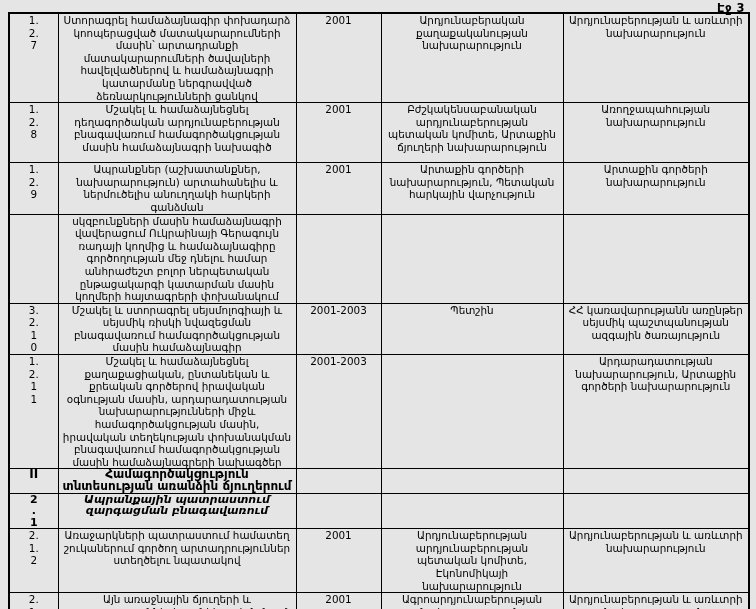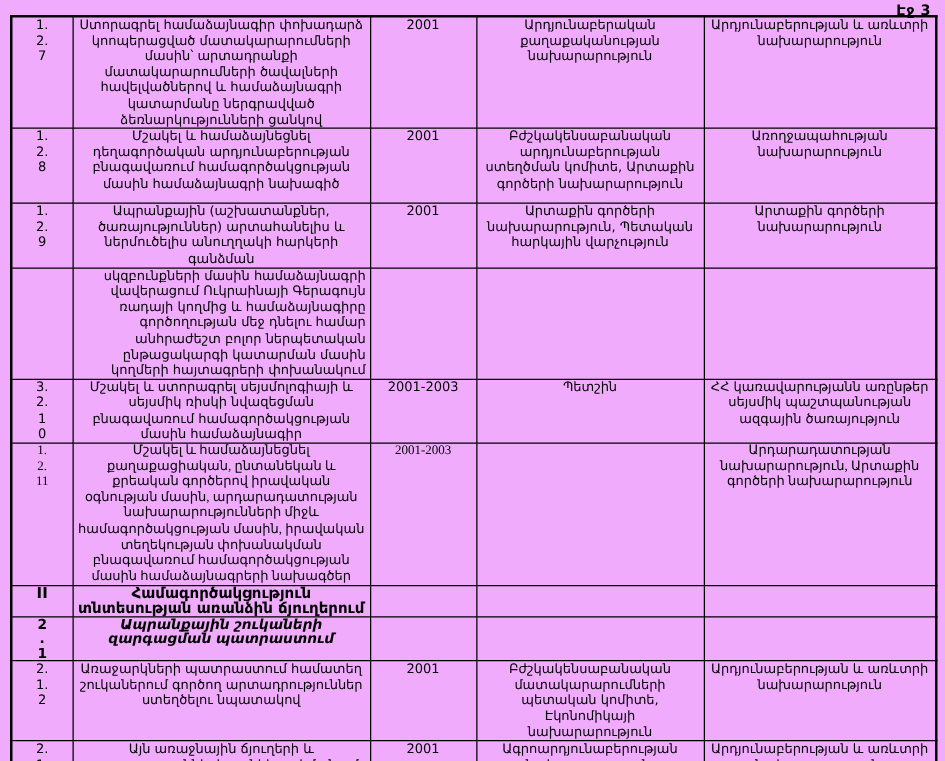--- a/index.html
+++ b/index.html
@@ -2,21 +2,21 @@
 <html><head>
 <meta charset="utf-8">
 <style>
   * { margin:0; padding:0; box-sizing:border-box; }
   html,body { background:#fff; }
   body {
     width:756px; height:609px;
     font-family:"DejaVu Sans", sans-serif;
     color:#000;
   }
-  .page { position:relative; width:756px; height:609px; overflow:hidden; background:#f0abfc; }
+  .page { position:relative; width:756px; height:609px; overflow:hidden; background:#e5e5e5; }
   .page-label {
     position:absolute; top:1px; right:11px;
     font-size:11.5px; font-weight:bold; letter-spacing:0.5px;
   }
   table.doc-table {
     position:absolute; left:8px; top:12px; width:740px;
     border-collapse:collapse; table-layout:fixed;
     border:2px solid #000;
   }
   td {
@@ -24,23 +24,23 @@
     vertical-align:top; text-align:center;
     font-size:10.4px; line-height:12.6px;
     padding:0 3px;
     overflow:hidden;
     word-wrap:break-word;
   }
   td.c1 { padding:0 18px; }
   tr.r0 td { height:79px; }
   tr.r1 td { height:60px; }
   tr.r2 td { height:38px;margin-left:28px; }
-  tr.r3 td { height:77px;text-align:right; }
+  tr.r3 td { height:77px; }
   tr.r4 td { height:50px; }
-  tr.r5 td { height:99px;font-family:Liberation Serif, serif; }
+  tr.r5 td { height:99px; }
   tr.r6 td { height:24px; }
   tr.r7 td { height:22px; }
   tr.r8 td { height:50px; }
   tr.r9 td { height:93px; }
   tr.row-section td { font-weight:bold; font-size:12px; line-height:11.8px; }
   tr.row-sub td { font-weight:bold; font-size:11px; line-height:11.4px; }
   tr.row-sub td.c2 { font-style:italic; }
 </style>
 </head>
 <body>
@@ -62,26 +62,26 @@
         <td class="c1">1.2.7</td>
         <td class="c2">Ստորագրել համաձայնագիր փոխադարձ կոոպերացված մատակարարումների մասին՝ արտադրանքի մատակարարումների ծավալների հավելվածներով և համաձայնագրի կատարմանը ներգրավված ձեռնարկությունների ցանկով</td>
         <td class="c3">2001</td>
         <td class="c4">Արդյունաբերական քաղաքականության նախարարություն</td>
         <td class="c5">Արդյունաբերության և առևտրի նախարարություն</td>
       </tr>
       <tr class="r1">
         <td class="c1">1.2.8</td>
         <td class="c2">Մշակել և համաձայնեցնել դեղագործական արդյունաբերության բնագավառում համագործակցության մասին համաձայնագրի նախագիծ</td>
         <td class="c3">2001</td>
-        <td class="c4">Բժշկակենսաբանական արդյունաբերության ստեղծման կոմիտե, Արտաքին գործերի նախարարություն</td>
+        <td class="c4">Բժշկակենսաբանական արդյունաբերության պետական կոմիտե, Արտաքին ճյուղերի նախարարություն</td>
         <td class="c5">Առողջապահության նախարարություն</td>
       </tr>
       <tr class="r2">
         <td class="c1">1.2.9</td>
-        <td class="c2">Ապրանքային (աշխատանքներ, ծառայություններ) արտահանելիս և ներմուծելիս անուղղակի հարկերի գանձման</td>
+        <td class="c2">Ապրանքներ (աշխատանքներ, նախարարություն) արտահանելիս և ներմուծելիս անուղղակի հարկերի գանձման</td>
         <td class="c3">2001</td>
         <td class="c4">Արտաքին գործերի նախարարություն, Պետական հարկային վարչություն</td>
         <td class="c5">Արտաքին գործերի նախարարություն</td>
       </tr>
       <tr class="r3">
         <td class="c1"></td>
         <td class="c2">սկզբունքների մասին համաձայնագրի վավերացում Ուկրաինայի Գերագույն ռադայի կողմից և համաձայնագիրը գործողության մեջ դնելու համար անհրաժեշտ բոլոր ներպետական ընթացակարգի կատարման մասին կողմերի հայտագրերի փոխանակում</td>
         <td class="c3"></td>
         <td class="c4"></td>
         <td class="c5"></td>
@@ -102,30 +102,30 @@
       </tr>
       <tr class="r6 row-section">
         <td class="c1">II</td>
         <td class="c2">Համագործակցություն տնտեսության առանձին  ճյուղերում</td>
         <td class="c3"></td>
         <td class="c4"></td>
         <td class="c5"></td>
       </tr>
       <tr class="r7 row-sub">
         <td class="c1">2.1</td>
-        <td class="c2">Ապրանքային շուկաների զարգացման պատրաստում</td>
+        <td class="c2">Ապրանքային պատրաստում զարգացման բնագավառում</td>
         <td class="c3"></td>
         <td class="c4"></td>
         <td class="c5"></td>
       </tr>
       <tr class="r8">
         <td class="c1">2.1.2</td>
         <td class="c2">Առաջարկների պատրաստում համատեղ շուկաներում գործող արտադրություններ ստեղծելու նպատակով</td>
         <td class="c3">2001</td>
-        <td class="c4">Բժշկակենսաբանական մատակարարումների պետական կոմիտե, Էկոնոմիկայի նախարարություն</td>
+        <td class="c4">Արդյունաբերության արդյունաբերության պետական կոմիտե, Էկոնոմիկայի նախարարություն</td>
         <td class="c5">Արդյունաբերության և առևտրի նախարարություն</td>
       </tr>
       <tr class="r9">
         <td class="c1">2.1.3</td>
         <td class="c2">Այն առաջնային ճյուղերի և արտադրությունների ցանկի սահմանում, որոնք հնարավոր է ներգրավել հայ-ուկրաինական համատեղ ձեռնարկությունների ստեղծման գործում՝ լեռնարդյունահանող արդյունաբերություն, տուրիզմ-ռեկրեացիոն համալիր</td>
         <td class="c3">2001</td>
         <td class="c4">Ագրոարդյունաբերության նախարարություն, Էներգետիկայի նախարարություն, զբոսաշրջության նախարարություն</td>
         <td class="c5">Արդյունաբերության և առևտրի նախարարություն, Գյուղատնտեսության նախարարություն</td>
       </tr>
     </tbody>

